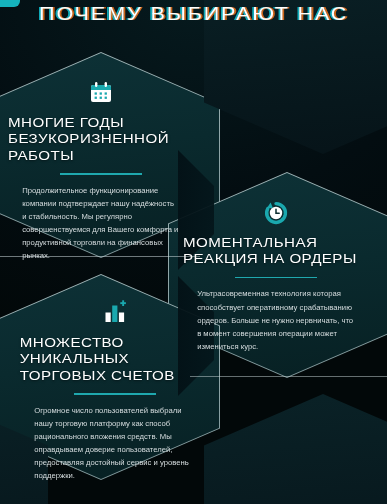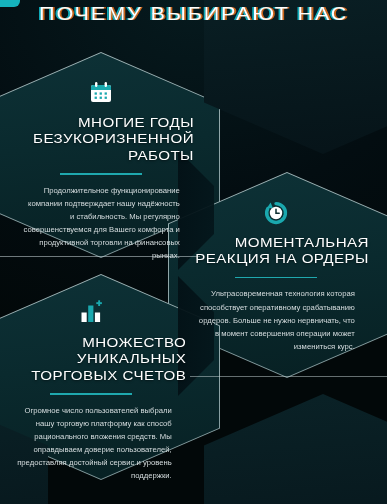--- a/index.html
+++ b/index.html
@@ -71,21 +71,21 @@
   }
   .hex-faint {
     background:linear-gradient(175deg, #0a2227 0%, #061318 100%);
   }
   .hex-inner { position:absolute; }
 
   
   .card {
     position:absolute;
     z-index:20;
-    text-align:right;
+    text-align:left;
     color:#ffffff;
   }
   .card-icon {
     display:flex; align-items:center; justify-content:center;
     height:30px; margin-bottom:7px;
   }
   .card-title {
     font-family:"Liberation Sans", sans-serif;
     font-size:13.5px;
     font-weight:400;
@@ -106,21 +106,21 @@
     font-size:8.1px;
     line-height:1.62;
     color:#d6dddf;
     transform:scaleX(0.95);
     transform-origin:center;
   }
 
   
   #card-1 { left:18px;  top:78px;  width:166px; }
   #card-2 { left:193px; top:198px; width:166px; }
-  #card-3 { left:6px;  top:298px; width:170px; }
+  #card-3 { left:30px;  top:298px; width:170px; }
 
   .icon-svg { display:block; }
 </style>
 </head>
 <body>
 
 <div id="root">
 
   <div class="corner-nub"></div>
 

